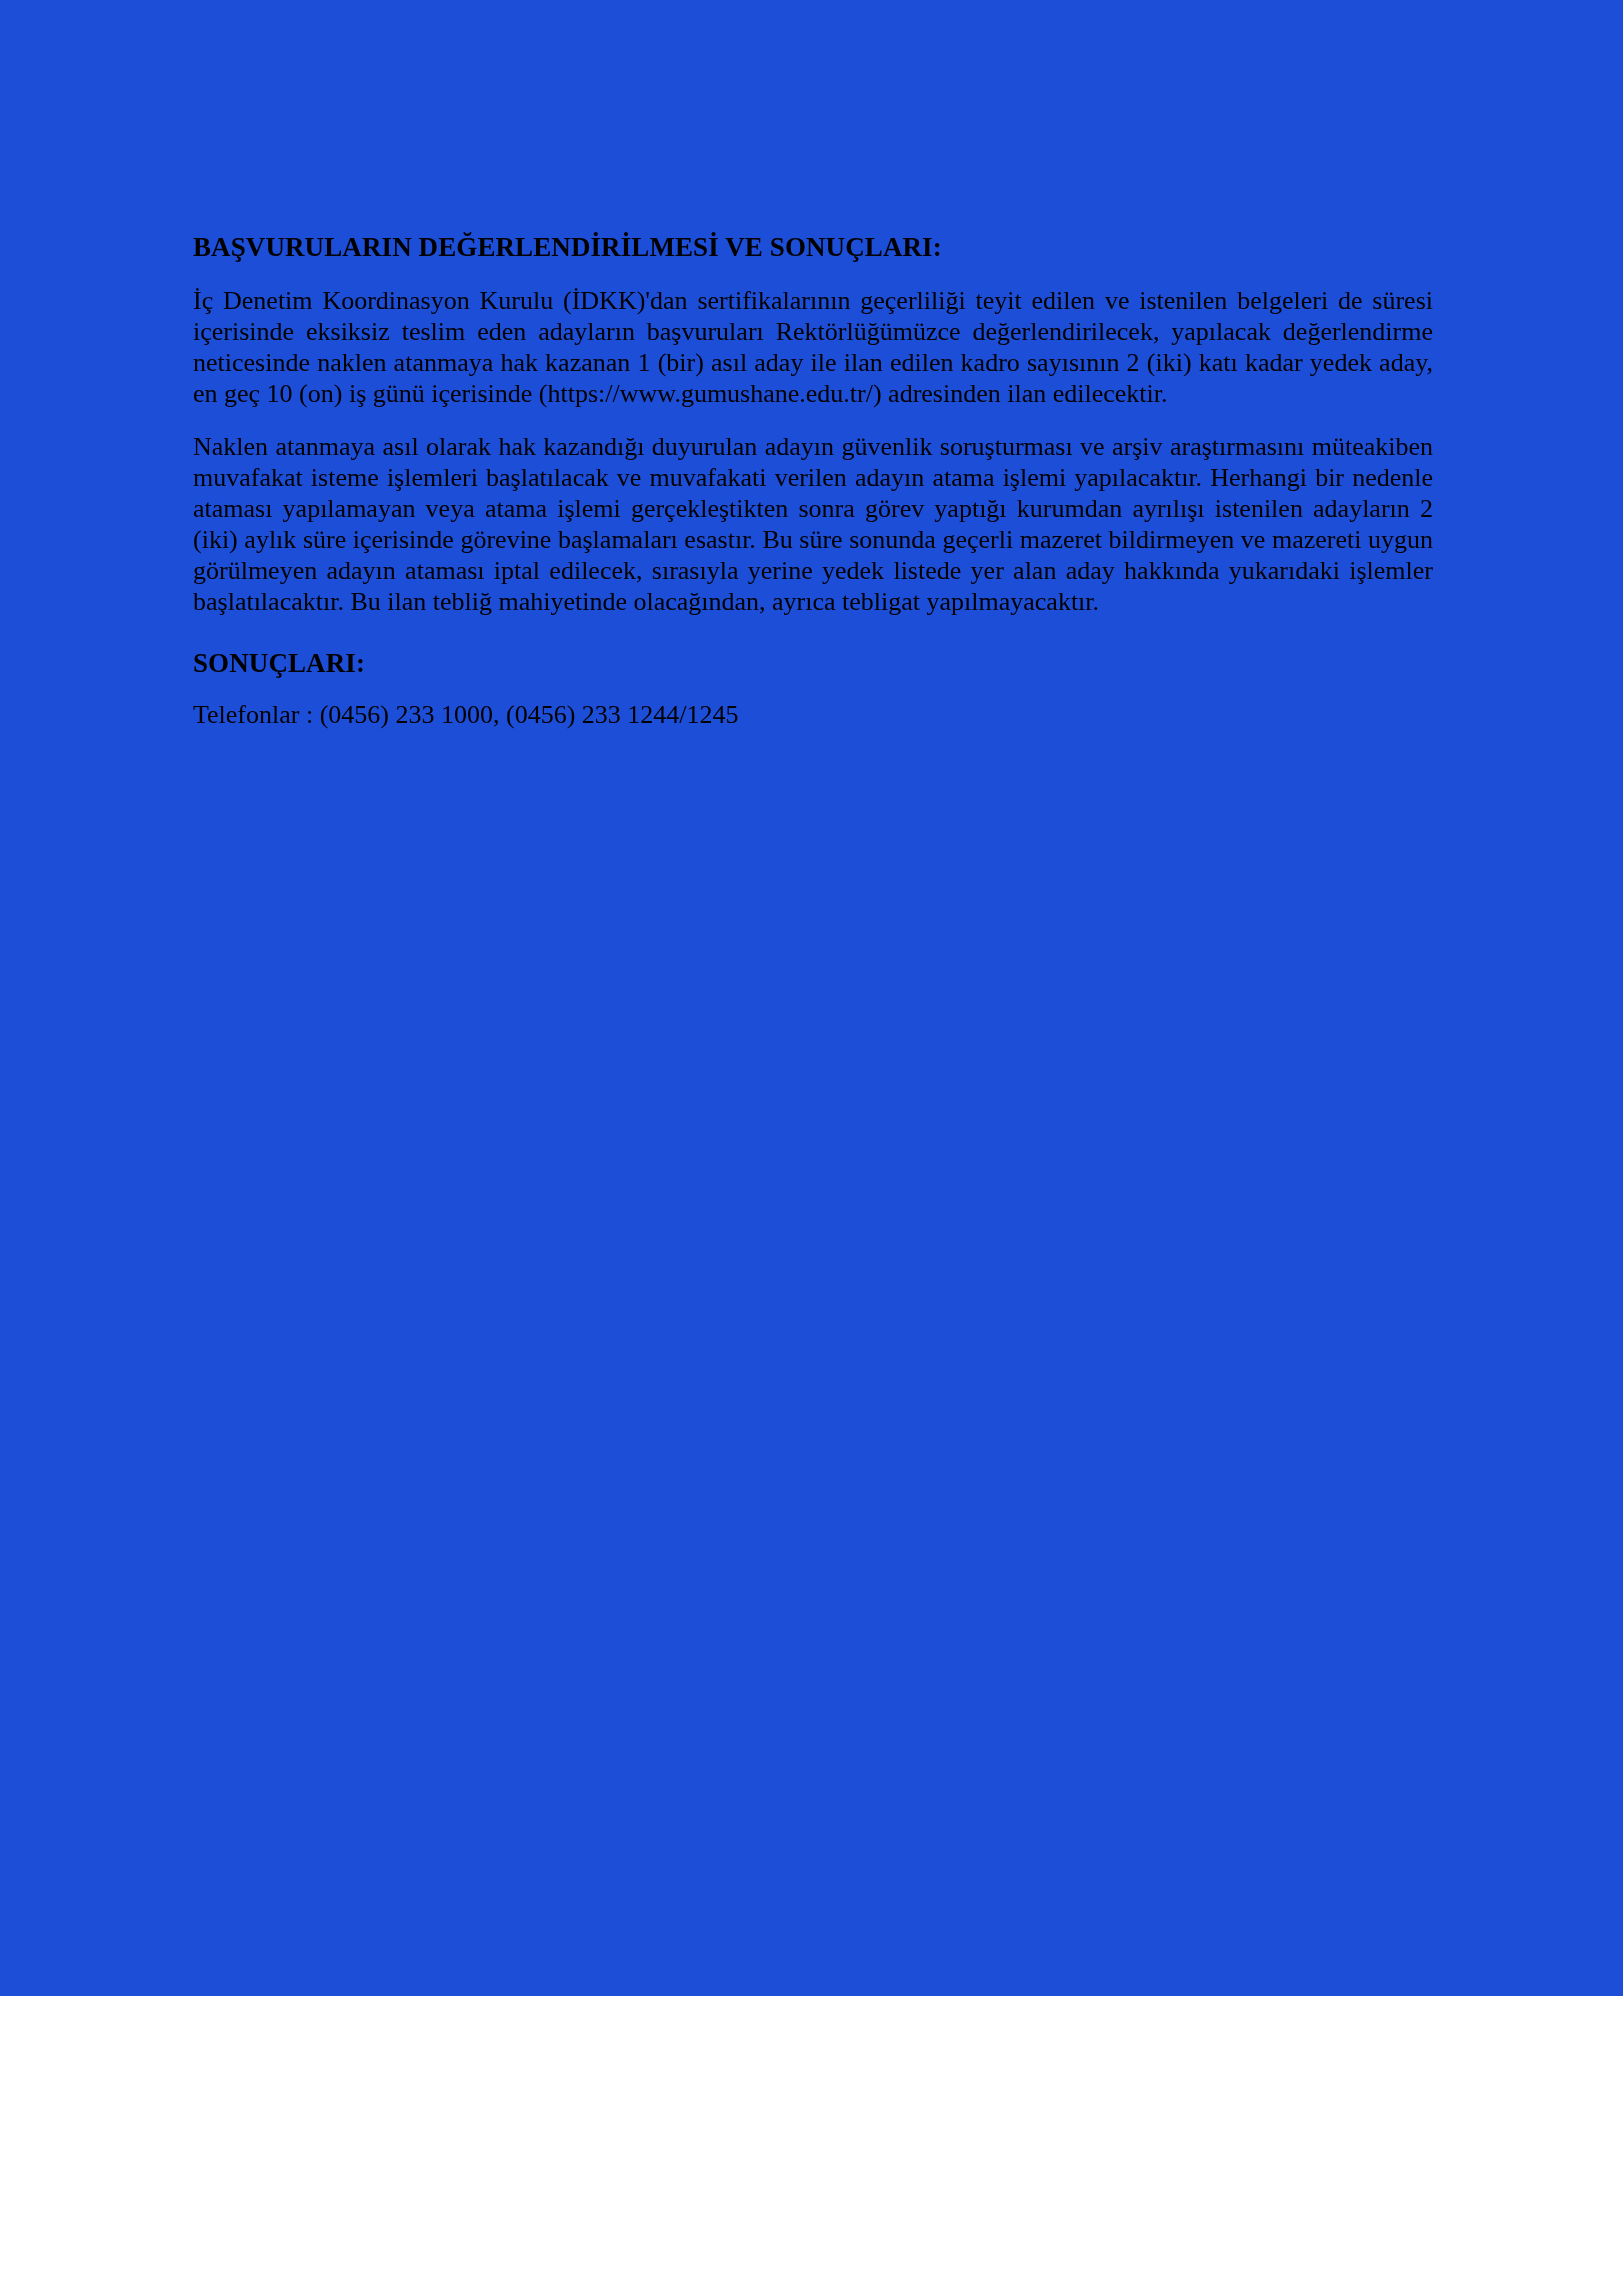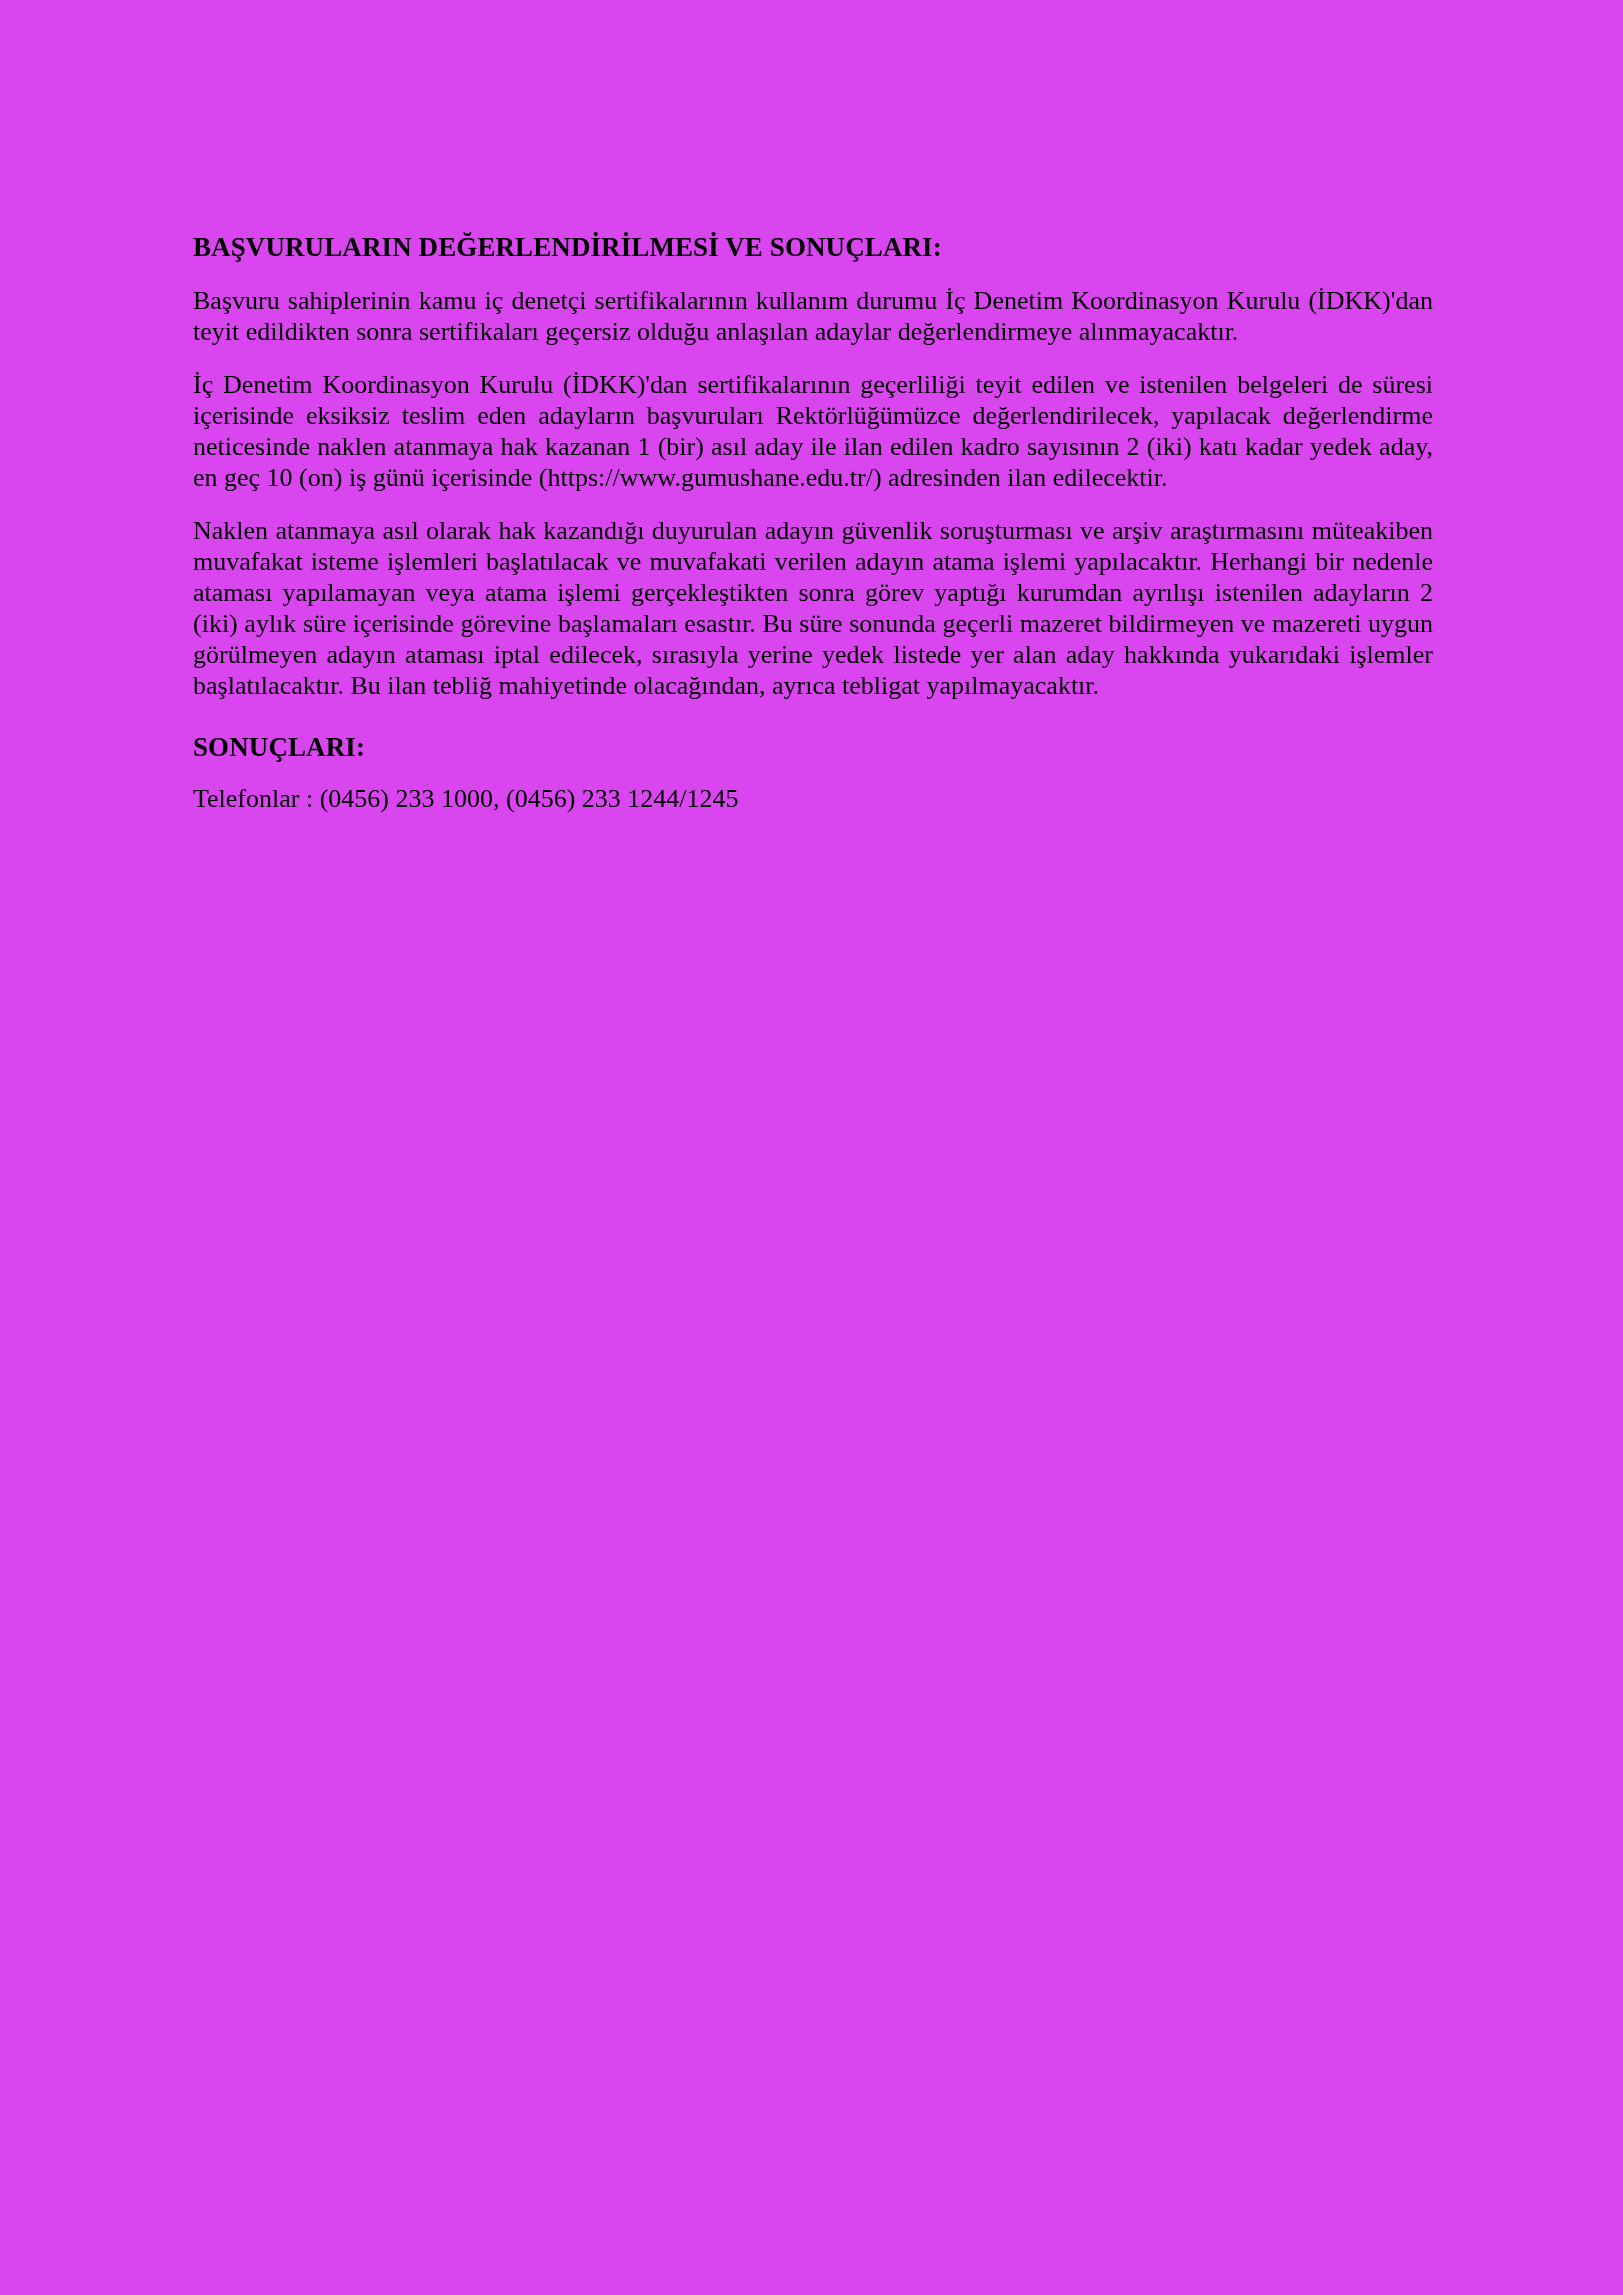--- a/index.html
+++ b/index.html
@@ -5,22 +5,22 @@
 <style>
   html, body {
     margin: 0;
     padding: 0;
     background: #ffffff;
   }
 
   .page {
     position: relative;
     width: 1623px;
-    height: 2295px;
-    background: #d946ef;
+    height: 1996px;
+    background: #1d4ed8;
     box-sizing: border-box;
     overflow: hidden;
     text-decoration: underline;
   }
 
   .content {
     position: absolute;
     left: 193px;
     top: 232px;
     width: 1240px;
@@ -69,21 +69,20 @@
   }
 </style>
 </head>
 <body>
 
 <div class="page">
   <div class="content">
 
     <h1 class="doc-heading">BAŞVURULARIN DEĞERLENDİRİLMESİ VE SONUÇLARI:</h1>
 
-    <p class="para">Başvuru sahiplerinin kamu iç denetçi sertifikalarının kullanım durumu İç Denetim Koordinasyon Kurulu (İDKK)'dan teyit edildikten sonra sertifikaları geçersiz olduğu anlaşılan adaylar değerlendirmeye alınmayacaktır.</p>
 
 
     <p class="para">İç Denetim Koordinasyon Kurulu (İDKK)'dan sertifikalarının geçerliliği teyit edilen ve istenilen belgeleri de süresi içerisinde eksiksiz teslim eden adayların başvuruları Rektörlüğümüzce değerlendirilecek, yapılacak değerlendirme neticesinde naklen atanmaya hak kazanan 1 (bir) asıl aday ile ilan edilen kadro sayısının 2 (iki) katı kadar yedek aday, en geç 10 (on) iş günü içerisinde (https://www.gumushane.edu.tr/) adresinden ilan edilecektir.</p>
 
     <p class="para last-of-block">Naklen atanmaya asıl olarak hak kazandığı duyurulan adayın güvenlik soruşturması ve arşiv araştırmasını müteakiben muvafakat isteme işlemleri başlatılacak ve muvafakati verilen adayın atama işlemi yapılacaktır. Herhangi bir nedenle ataması yapılamayan veya atama işlemi gerçekleştikten sonra görev yaptığı kurumdan ayrılışı istenilen adayların 2 (iki) aylık süre içerisinde görevine başlamaları esastır. Bu süre sonunda geçerli mazeret bildirmeyen ve mazereti uygun görülmeyen adayın ataması iptal edilecek, sırasıyla yerine yedek listede yer alan aday hakkında yukarıdaki işlemler başlatılacaktır. Bu ilan tebliğ mahiyetinde olacağından, ayrıca tebligat yapılmayacaktır.</p>
 
     <h2 class="doc-heading secondary">SONUÇLARI:</h2>
 
 
     <p class="para tight">Telefonlar : (0456) 233 1000, (0456) 233 1244/1245</p>

